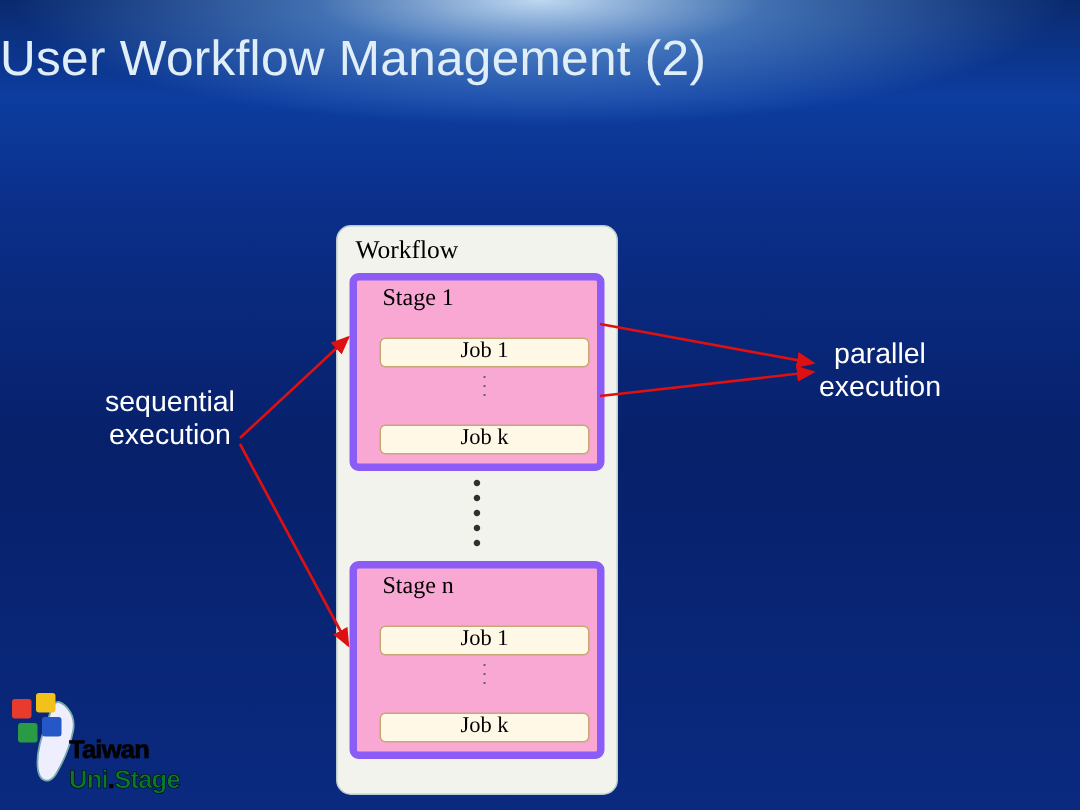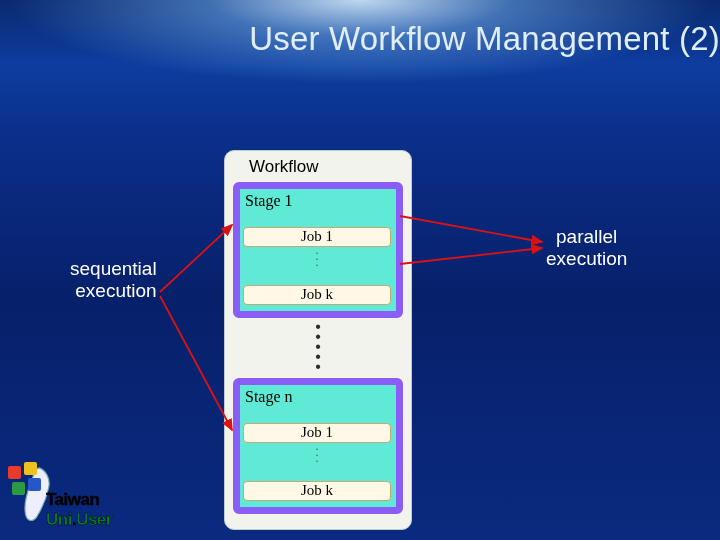--- a/index.html
+++ b/index.html
@@ -1,41 +1,41 @@
 <!DOCTYPE html>
 <html><head>
 <meta charset="utf-8">
 <style>
   html,body{margin:0;padding:0;width:720px;height:540px;overflow:hidden;font-family:Arial,Helvetica,sans-serif}
   .slide{position:relative;width:720px;height:540px;
     background:
       radial-gradient(ellipse 500px 120px at 50% 0%, rgba(210,235,255,0.9) 0%, rgba(120,180,240,0.5) 30%, rgba(30,70,160,0) 70%),
       linear-gradient(180deg,#0a2a6e 0%, #0d3da0 12%, #0b2f8a 25%, #07206a 55%, #0a2a80 100%);
     color:#fff}
-  .title{position:absolute;left:0;right:0;top:20px;text-align:right;
+  .title{position:absolute;left:0;right:0;top:20px;text-align:left;
     font-size:33px;font-weight:400;color:#e0eef7;letter-spacing:0.2px}
   .bullet{position:absolute;left:40px;top:108px;font-size:27px;color:#fdfdfd}
   .bullet::before{content:"• ";color:#fdfdfd}
   
   .diagram{position:absolute;left:224px;top:150px;width:186px;height:378px;
     border:1px solid #bcc;border-radius:10px;background:#f2f3ec;color:#000}
-  .dlabel{font-family:Liberation Sans, sans-serif;font-size:17px;padding:6px 10px 2px 24px}
-  .stage{margin:3px 8px 0 8px;border:7px solid #8b5cf6;border-radius:6px;
-    background:#5eead4;padding:2px 5px 6px 3px}
+  .dlabel{font-family:Liberation Serif, serif;font-size:17px;padding:6px 10px 2px 12px}
+  .stage{margin:3px 8px 0 8px;border:5px solid #8b5cf6;border-radius:6px;
+    background:#f9a8d4;padding:2px 5px 6px 15px}
   .stage-title{font-family:"Times New Roman",serif;font-size:16px;padding:1px 2px 3px 2px}
   .job{border:1px solid #c7a874;border-radius:4px;background:#fff8e6;
     font-family:"Times New Roman",serif;font-size:15px;text-align:center;
     padding:0 0 1px 0;margin:14px 0 0 0;line-height:17px}
   .vdots{font-family:"Times New Roman",serif;font-size:12px;line-height:6px;
     text-align:center;padding:3px 0 3px 0;color:#555;letter-spacing:0}
   .bigdots{text-align:center;font-size:16px;line-height:10px;color:#303030;padding:4px 0 2px 0}
   .stage2{margin-top:4px}
   
   .annot{position:absolute;font-size:19px;color:#fff;line-height:22px}
-  .annot.left{left:70px;top:258px;text-align:right}
+  .annot.left{left:70px;top:258px;text-align:center}
   .annot.right{left:546px;top:226px;text-align:center}
   
   svg.arrows{position:absolute;left:0;top:0;width:720px;height:540px;pointer-events:none}
   
   .logo{position:absolute;left:6px;bottom:2px;width:140px;height:76px}
   .logo .map{position:absolute;left:4px;top:2px;width:62px;height:62px}
   .logo .txt{position:absolute;left:40px;top:28px;font-weight:900;
     font-size:17px;color:#000;-webkit-text-stroke:0.4px #000;letter-spacing:-0.5px}
   .logo .u{color:#0a7a2a}
   .logo .g{color:#0a7a2a}
@@ -96,17 +96,17 @@
   <div class="logo">
     <svg class="map" viewBox="0 0 60 64">
       <path d="M28 4 C34 6 40 14 38 24 C36 34 32 44 26 54 C22 60 16 60 14 52 C12 42 16 28 20 18 C23 10 24 4 28 4 Z" fill="#eef" stroke="#7aa" stroke-width="1.2"></path>
     </svg>
     <span class="sq" style="left: 2px; top: 4px; background: rgb(232, 59, 46);"></span>
     <span class="sq" style="left: 18px; top: 0px; background: rgb(242, 194, 26);"></span>
     <span class="sq" style="left: 6px; top: 20px; background: rgb(42, 155, 68);"></span>
     <span class="sq" style="left: 22px; top: 16px; background: rgb(37, 87, 198);"></span>
     <div class="txt">
       <span>Taiwan</span><br>
-      <span class="u">Uni</span><span style="color:#000">.</span><span class="g">User</span>
+      <span class="u">Uni</span><span style="color:#000">.</span><span class="g">Stage</span>
     </div>
   </div>
 
 </div>
 
 </body></html>

